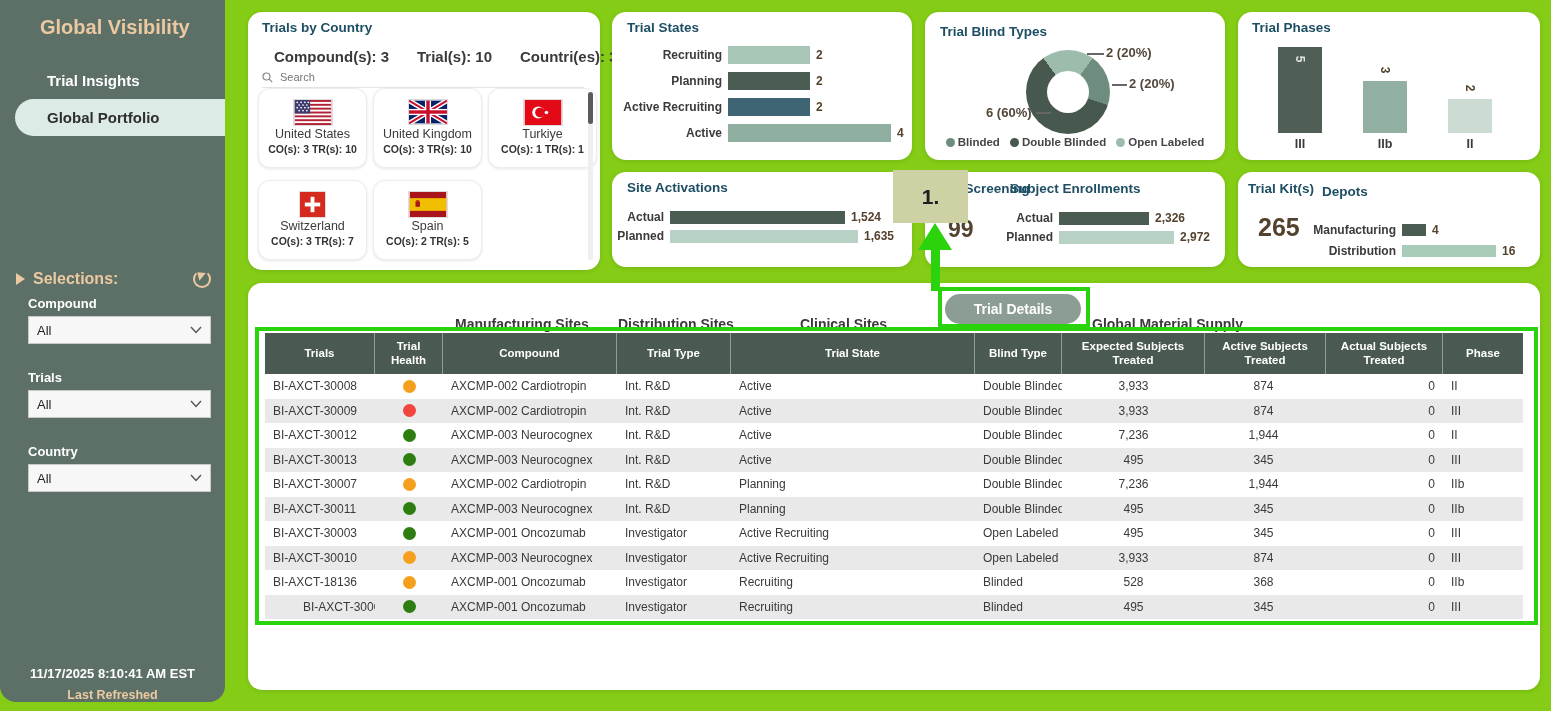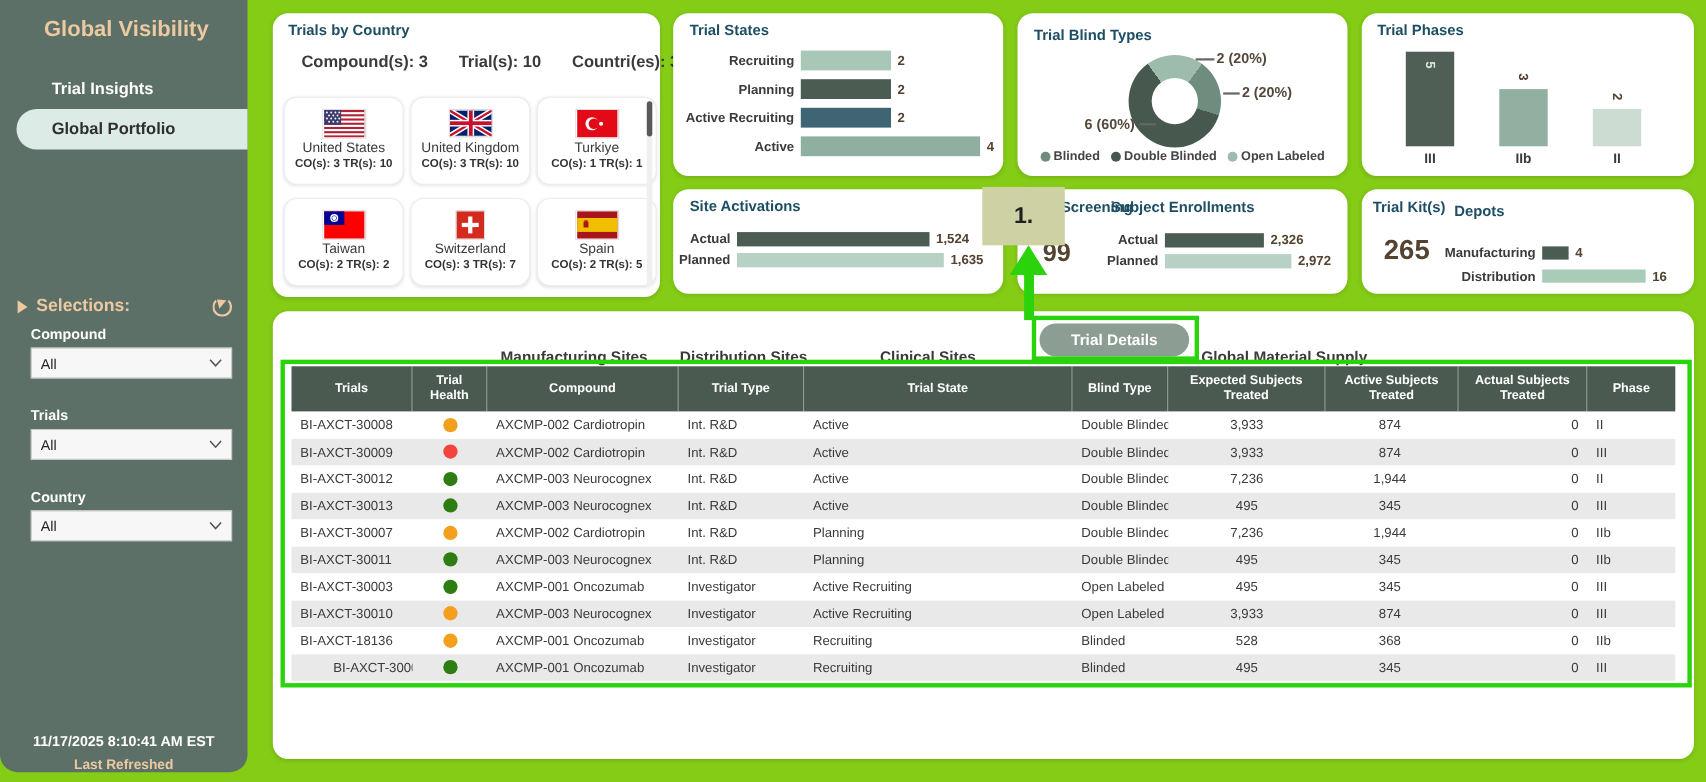--- a/index.html
+++ b/index.html
@@ -127,20 +127,27 @@
     <div id="refresh-time">11/17/2025 8:10:41 AM EST</div>
     <div id="refresh-label">Last Refreshed</div>
   </aside>
 
   <div class="card" style="left:248px;top:12px;width:352px;height:258px;"></div>
   <div class="vtitle" style="left:262px;top:20px;">Trials by Country</div>
   <div id="tbc-stats">
     <span>Compound(s): 3</span>
     <span>Trial(s): 10</span>
     <span>Countri(es): 32</span>
+  </div>
+  <div id="tbc-search">
+    <svg width="11" height="11" viewBox="0 0 11 11">
+        <circle cx="4.5" cy="4.5" r="3.5" fill="none" stroke="#888" stroke-width="1.2"></circle>
+        <line x1="7.2" y1="7.2" x2="10.2" y2="10.2" stroke="#888" stroke-width="1.2"></line>
+      </svg>
+    <input type="text" placeholder="Search" style="">
   </div>
   <div id="tbc-grid">
       <div class="ctile">
         <div class="flagbox">
           <svg width="38" height="25" viewBox="0 0 19 13">
             <rect width="19" height="13" fill="#b22234"></rect>
             <g fill="#fff">
               <rect y="1" width="19" height="1"></rect>
               <rect y="3" width="19" height="1"></rect>
               <rect y="5" width="19" height="1"></rect>
@@ -192,33 +199,20 @@
             <circle cx="7" cy="6.5" r="3.1" fill="#fff"></circle>
             <circle cx="7.9" cy="6.5" r="2.5" fill="#E30A17"></circle>
             <circle cx="11.3" cy="6.5" r=".95" fill="#fff"></circle>
           </svg>
         </div>
         <div class="cname">Turkiye</div>
         <div class="cstats">CO(s): 1   TR(s): 1</div>
       </div>
       <div class="ctile">
         <div class="flagbox">
-          <svg width="38" height="25" viewBox="0 0 19 13">
-            <rect width="19" height="13" fill="#FE0000"></rect>
-            <rect width="9.5" height="6.5" fill="#000095"></rect>
-            <circle cx="4.75" cy="3.25" r="1.9" fill="#fff"></circle>
-            <circle cx="4.75" cy="3.25" r="1.2" fill="#000095"></circle>
-            <circle cx="4.75" cy="3.25" r="1" fill="#fff"></circle>
-          </svg>
-        </div>
-        <div class="cname">Taiwan</div>
-        <div class="cstats">CO(s): 2   TR(s): 2</div>
-      </div>
-      <div class="ctile">
-        <div class="flagbox">
           <svg width="25" height="25" viewBox="0 0 13 13">
             <rect width="13" height="13" fill="#d52b1e"></rect>
             <rect x="5.5" y="2.5" width="2" height="8" fill="#fff"></rect>
             <rect x="2.5" y="5.5" width="8" height="2" fill="#fff"></rect>
           </svg>
         </div>
         <div class="cname">Switzerland</div>
         <div class="cstats">CO(s): 3   TR(s): 7</div>
       </div>
       <div class="ctile">

